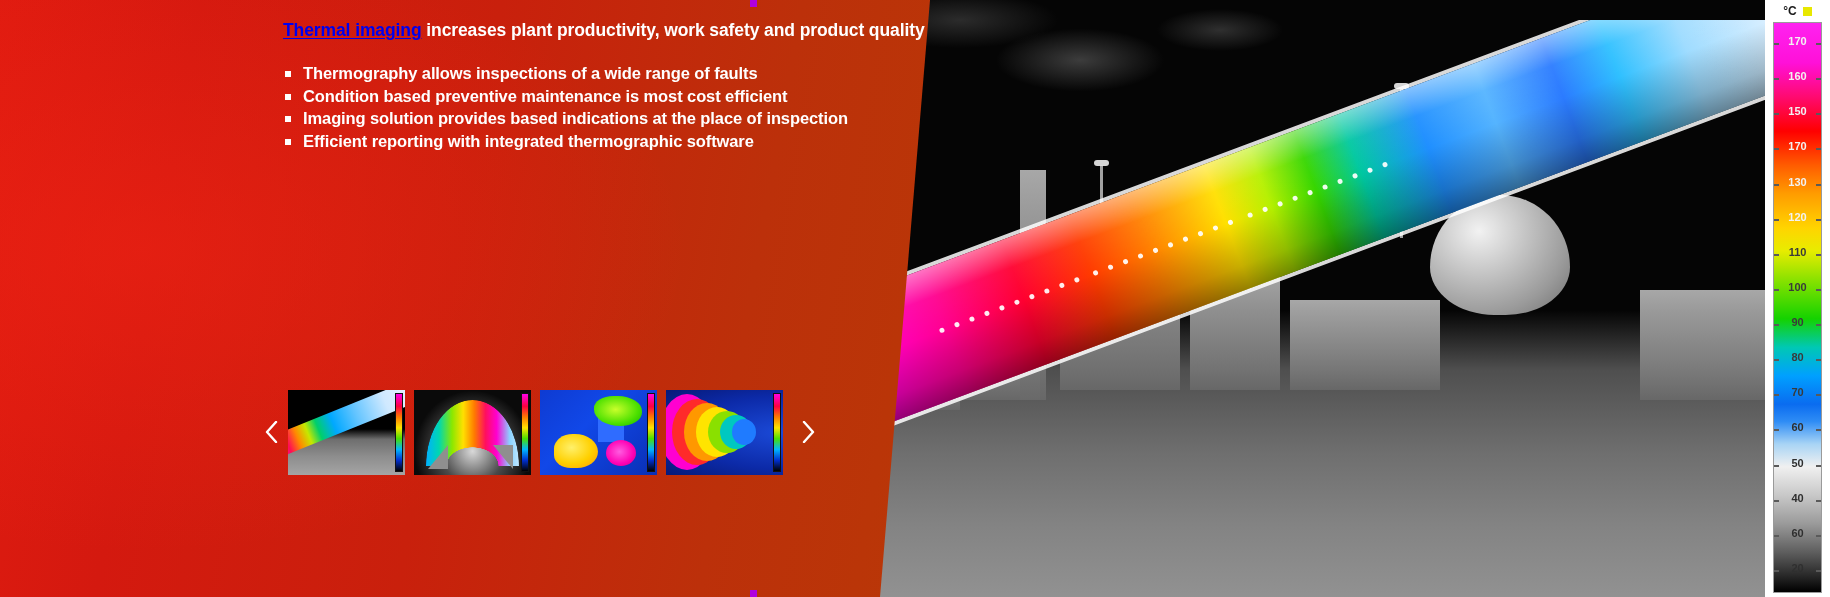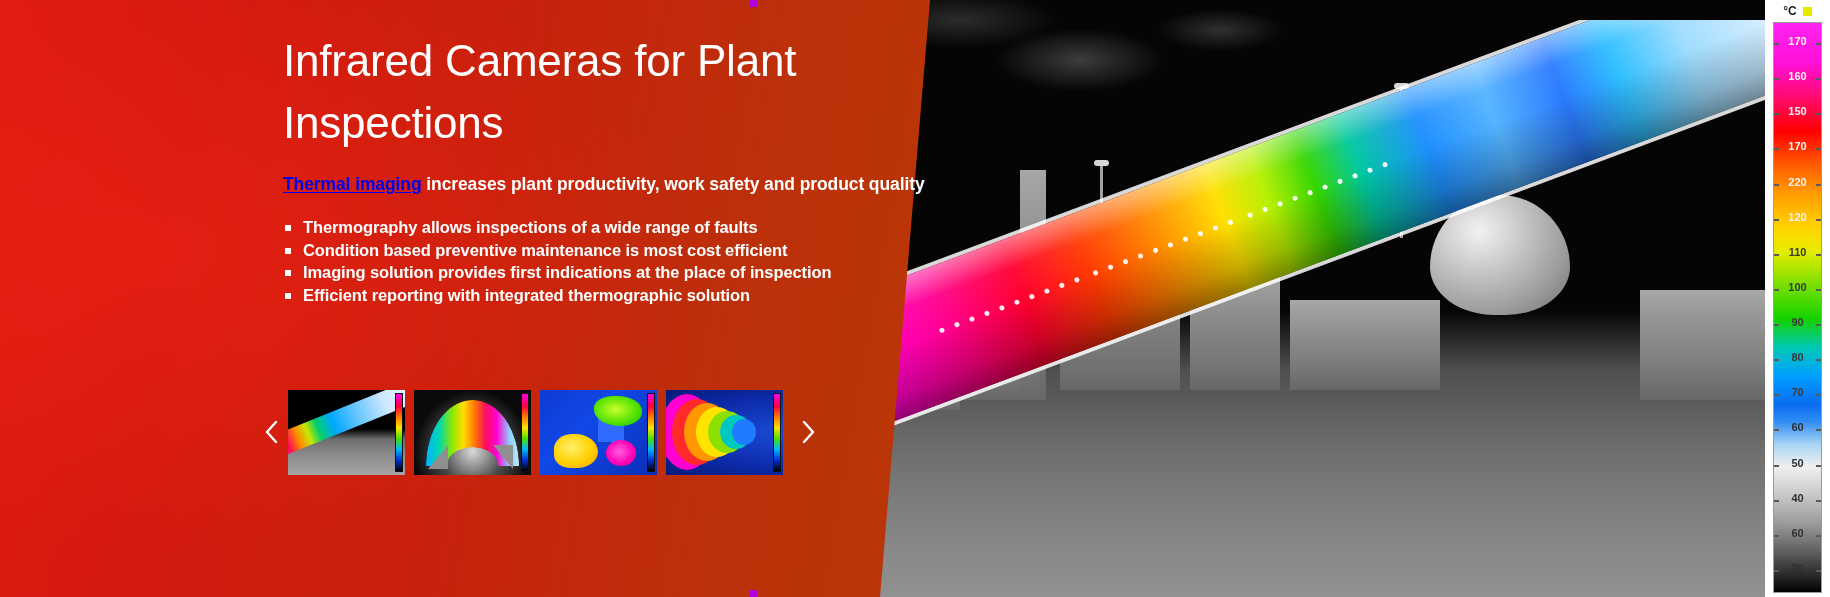--- a/index.html
+++ b/index.html
@@ -387,29 +387,28 @@
   </div>
 
   <div class="red-panel">
     <div class="red-tint"></div>
   </div>
 
   <div class="accent-dot" style="left:750px;top:0;"></div>
   <div class="accent-dot" style="left:750px;top:590px;"></div>
 
   <div class="content">
-    <h1 class="title">Infrared Cameras for Plant Inspections</h1>
 
     <p class="subtitle"><a class="link" href="#">Thermal imaging</a><span> increases plant productivity, work safety and product quality</span></p>
 
     <ul class="bullets">
       <li>Thermography allows inspections of a wide range of faults</li>
       <li>Condition based preventive maintenance is most cost efficient</li>
-      <li>Imaging solution provides first indications at the place of inspection</li>
-      <li>Efficient reporting with integrated thermographic solution</li>
+      <li>Imaging solution provides based indications at the place of inspection</li>
+      <li>Efficient reporting with integrated thermographic software</li>
     </ul>
   </div>
 
   <div class="carousel">
 
     <div class="arrow">
       <svg width="13" height="22" viewBox="0 0 13 22">
         <path d="M11 1 L2 11 L11 21" fill="none" stroke="#ffffff" stroke-width="2.4" stroke-linecap="round" stroke-linejoin="round"></path>
       </svg>
     </div>
@@ -480,21 +479,21 @@
             <span class="lbl">150</span>
           </div>
           <div class="tick light" style="top: 22.2222%;">
             <span class="lt"></span>
             <span class="rt"></span>
             <span class="lbl">170</span>
           </div>
           <div class="tick light" style="top: 28.3951%;">
             <span class="lt"></span>
             <span class="rt"></span>
-            <span class="lbl">220</span>
+            <span class="lbl">130</span>
           </div>
           <div class="tick light" style="top: 34.5679%;">
             <span class="lt"></span>
             <span class="rt"></span>
             <span class="lbl">120</span>
           </div>
           <div class="tick" style="top: 40.7407%;">
             <span class="lt"></span>
             <span class="rt"></span>
             <span class="lbl">110</span>

